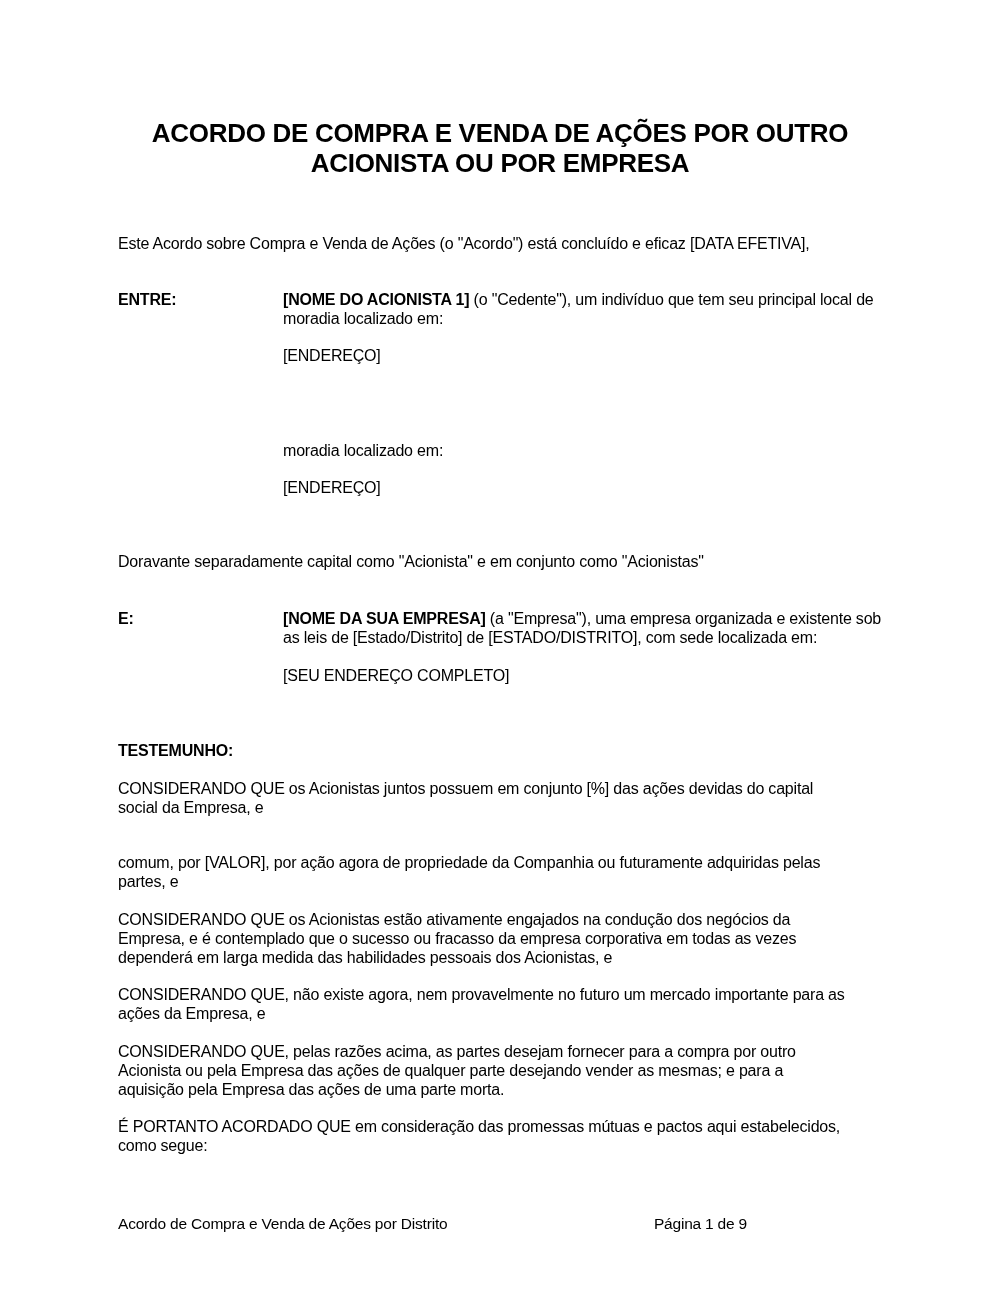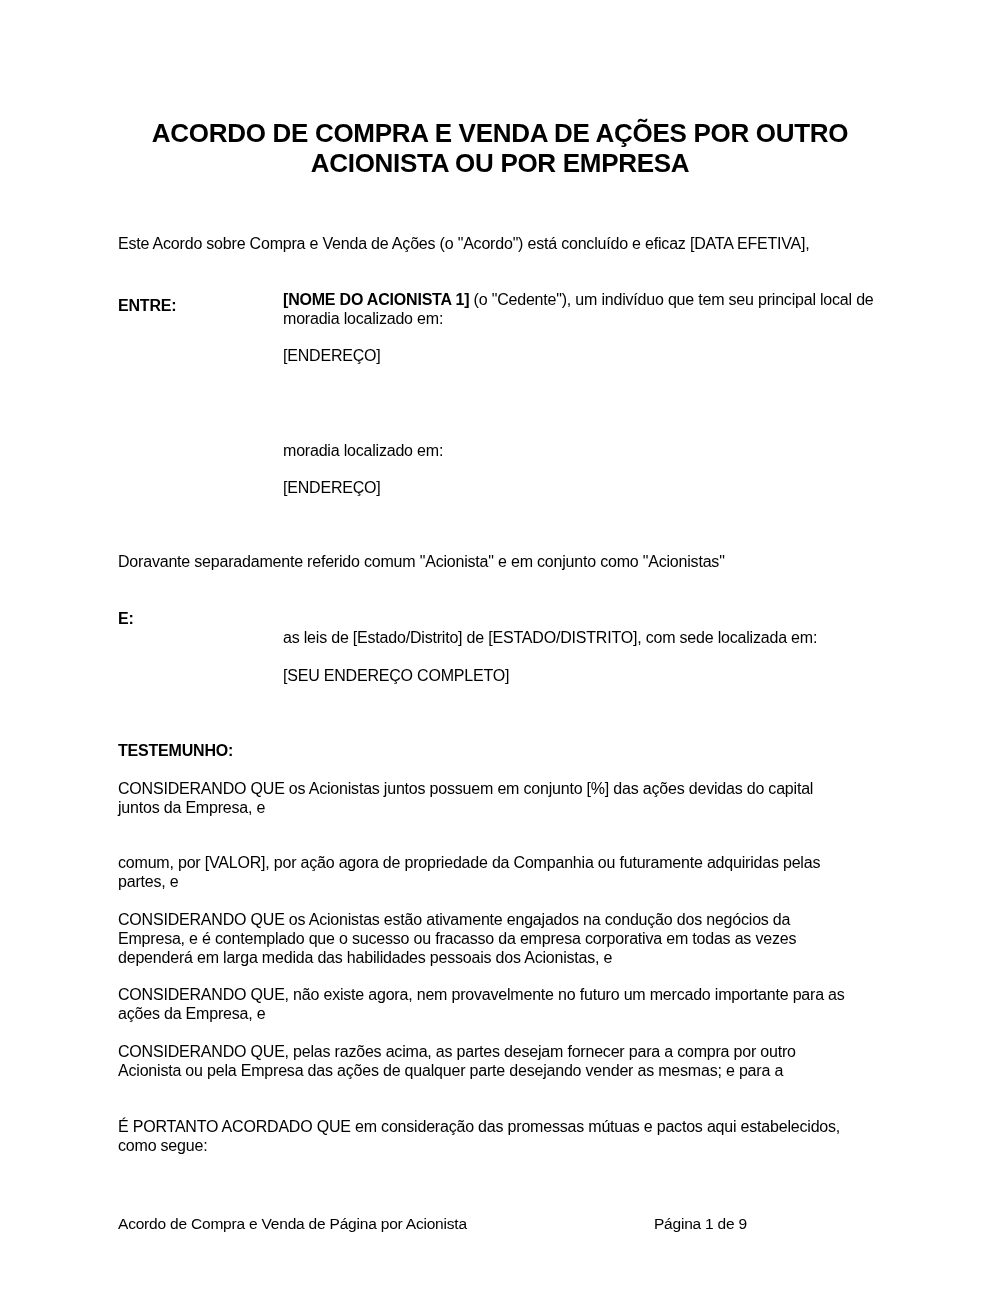--- a/index.html
+++ b/index.html
@@ -64,53 +64,57 @@
 
 <div class="page">
 
   <div class="title">
     <div>ACORDO DE COMPRA E VENDA DE AÇÕES POR OUTRO</div>
     <div>ACIONISTA OU POR EMPRESA</div>
   </div>
 
   <div class="txt left" style="top:234px;">Este Acordo sobre Compra e Venda de Ações (o "Acordo") está concluído e eficaz [DATA EFETIVA],</div>
 
-  <div class="txt left b" style="top:290px;margin-top:6px;">ENTRE:</div>
+  <div class="txt left b" style="top:290px;">ENTRE:</div>
 
   <div class="txt ind" style="top:290px;">
     <span class="b">[NOME DO ACIONISTA 1]</span><span> (o "Cedente"), um indivíduo que tem seu principal local de</span>
   </div>
   <div class="txt ind" style="top:309px;">moradia localizado em:</div>
   <div class="txt ind" style="top:346px;">[ENDEREÇO]</div>
 
   <div class="txt ind" style="top:441px;">moradia localizado em:</div>
   <div class="txt ind" style="top:478px;">[ENDEREÇO]</div>
 
-  <div class="txt left" style="top:552px;">Doravante separadamente referido comum "Acionista" e em conjunto como "Acionistas"</div>
+  <div class="txt left" style="top:552px;">Doravante separadamente capital como "Acionista" e em conjunto como "Acionistas"</div>
 
   <div class="txt left b" style="top:609px;">E:</div>
+  <div class="txt ind" style="top:609px;">
+    <span class="b">[NOME DA SUA EMPRESA]</span><span> (a "Empresa"), uma empresa organizada e existente sob</span>
+  </div>
   <div class="txt ind" style="top:628px;">as leis de [Estado/Distrito] de [ESTADO/DISTRITO], com sede localizada em:</div>
   <div class="txt ind" style="top:666px;">[SEU ENDEREÇO COMPLETO]</div>
 
   <div class="txt left b" style="top:741px;">TESTEMUNHO:</div>
 
   <div class="txt left" style="top:779px;">CONSIDERANDO QUE os Acionistas juntos possuem em conjunto [%] das ações devidas do capital</div>
-  <div class="txt left" style="top:798px;">juntos da Empresa, e</div>
+  <div class="txt left" style="top:798px;">social da Empresa, e</div>
 
   <div class="txt left" style="top:853px;">comum, por [VALOR], por ação agora de propriedade da Companhia ou futuramente adquiridas pelas</div>
   <div class="txt left" style="top:872px;">partes, e</div>
 
   <div class="txt left" style="top:910px;">CONSIDERANDO QUE os Acionistas estão ativamente engajados na condução dos negócios da</div>
   <div class="txt left" style="top:929px;">Empresa, e é contemplado que o sucesso ou fracasso da empresa corporativa em todas as vezes</div>
   <div class="txt left" style="top:948px;">dependerá em larga medida das habilidades pessoais dos Acionistas, e</div>
 
   <div class="txt left" style="top:985px;">CONSIDERANDO QUE, não existe agora, nem provavelmente no futuro um mercado importante para as</div>
   <div class="txt left" style="top:1004px;">ações da Empresa, e</div>
 
   <div class="txt left" style="top:1042px;">CONSIDERANDO QUE, pelas razões acima, as partes desejam fornecer para a compra por outro</div>
   <div class="txt left" style="top:1061px;">Acionista ou pela Empresa das ações de qualquer parte desejando vender as mesmas; e para a</div>
+  <div class="txt left" style="top:1080px;">aquisição pela Empresa das ações de uma parte morta.</div>
 
   <div class="txt left" style="top:1117px;">É PORTANTO ACORDADO QUE em consideração das promessas mútuas e pactos aqui estabelecidos,</div>
   <div class="txt left" style="top:1136px;">como segue:</div>
 
-  <div class="footer-left">Acordo de Compra e Venda de Página por Acionista</div>
+  <div class="footer-left">Acordo de Compra e Venda de Ações por Distrito</div>
   <div class="footer-right">Página 1 de 9</div>
 </div>
 
 </body></html>

